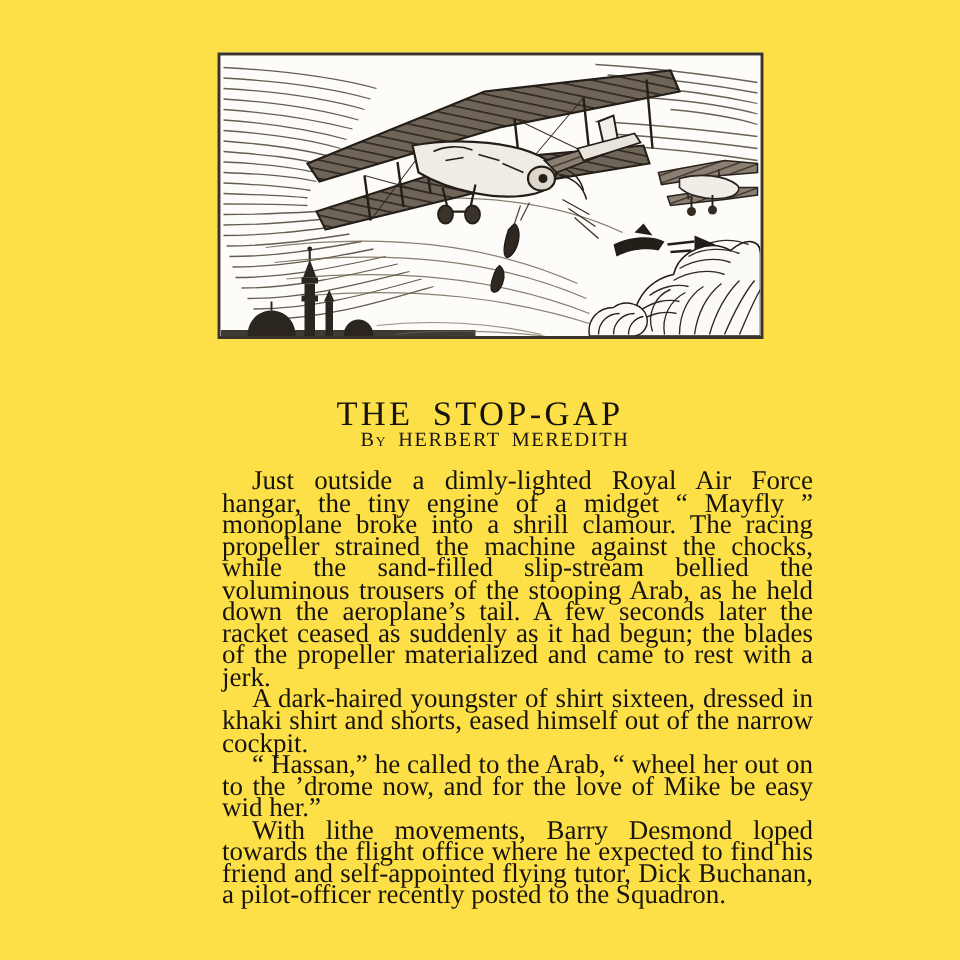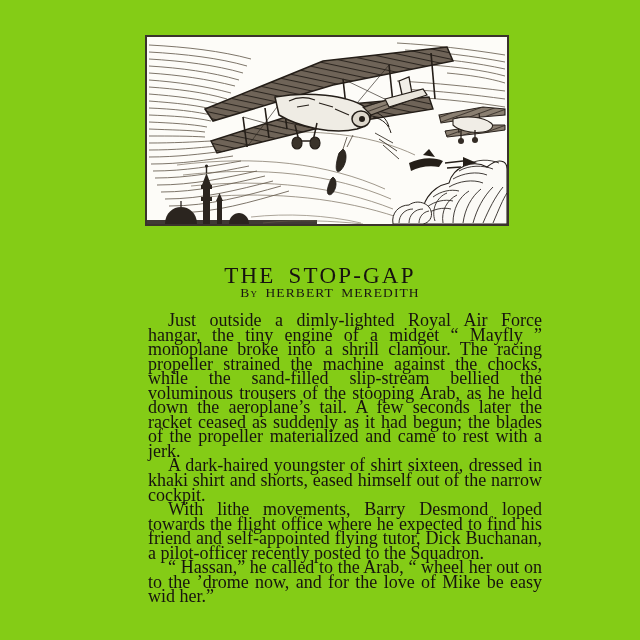--- a/index.html
+++ b/index.html
@@ -11,21 +11,21 @@
     height: 640px;
     background: #fffffd;
     font-family: "Liberation Serif", "DejaVu Serif", serif;
     color: #1a1713;
     overflow: hidden;
     position: relative;
   }
   .page {
     position: absolute;
     inset: 0;
-    background: #84cc16;
+    background: #fde047;
     font-family: Liberation Serif, serif;
   }
 
   
   .illustration {
     position: absolute;
     left: 145px;
     top: 35px;
     width: 360px;
     height: 187px;
@@ -321,18 +321,18 @@
       </g>
     </svg>
   </div>
 
   <h1 class="title">THE STOP-GAP</h1>
   <div class="byline">By HERBERT MEREDITH</div>
 
   <div class="body-text">
     <p>Just outside a dimly-lighted Royal Air Force hangar, the tiny engine of a midget “ Mayfly ” monoplane broke into a shrill clamour.  The racing propeller strained the machine against the chocks, while the sand-filled slip-stream bellied the voluminous trousers of the stooping Arab, as he held down the aeroplane’s tail.  A few seconds later the racket ceased as suddenly as it had begun;  the blades of the propeller materialized and came to rest with a jerk.</p>
     <p>A dark-haired youngster of shirt sixteen, dressed in khaki shirt and shorts, eased himself out of the narrow cockpit.</p>
+    <p>“ Hassan,” he called to the Arab, “ wheel her out on to the ’drome now, and for the love of Mike be easy wid her.”</p>
     <p>With lithe movements, Barry Desmond loped towards the flight office where he expected to find his friend and self-appointed flying tutor, Dick Buchanan, a pilot-officer recently posted to the Squadron.</p>
-    <p>“ Hassan,” he called to the Arab, “ wheel her out on to the ’drome now, and for the love of Mike be easy wid her.”</p>
   </div>
 
 
 </div>
 
 </body></html>

